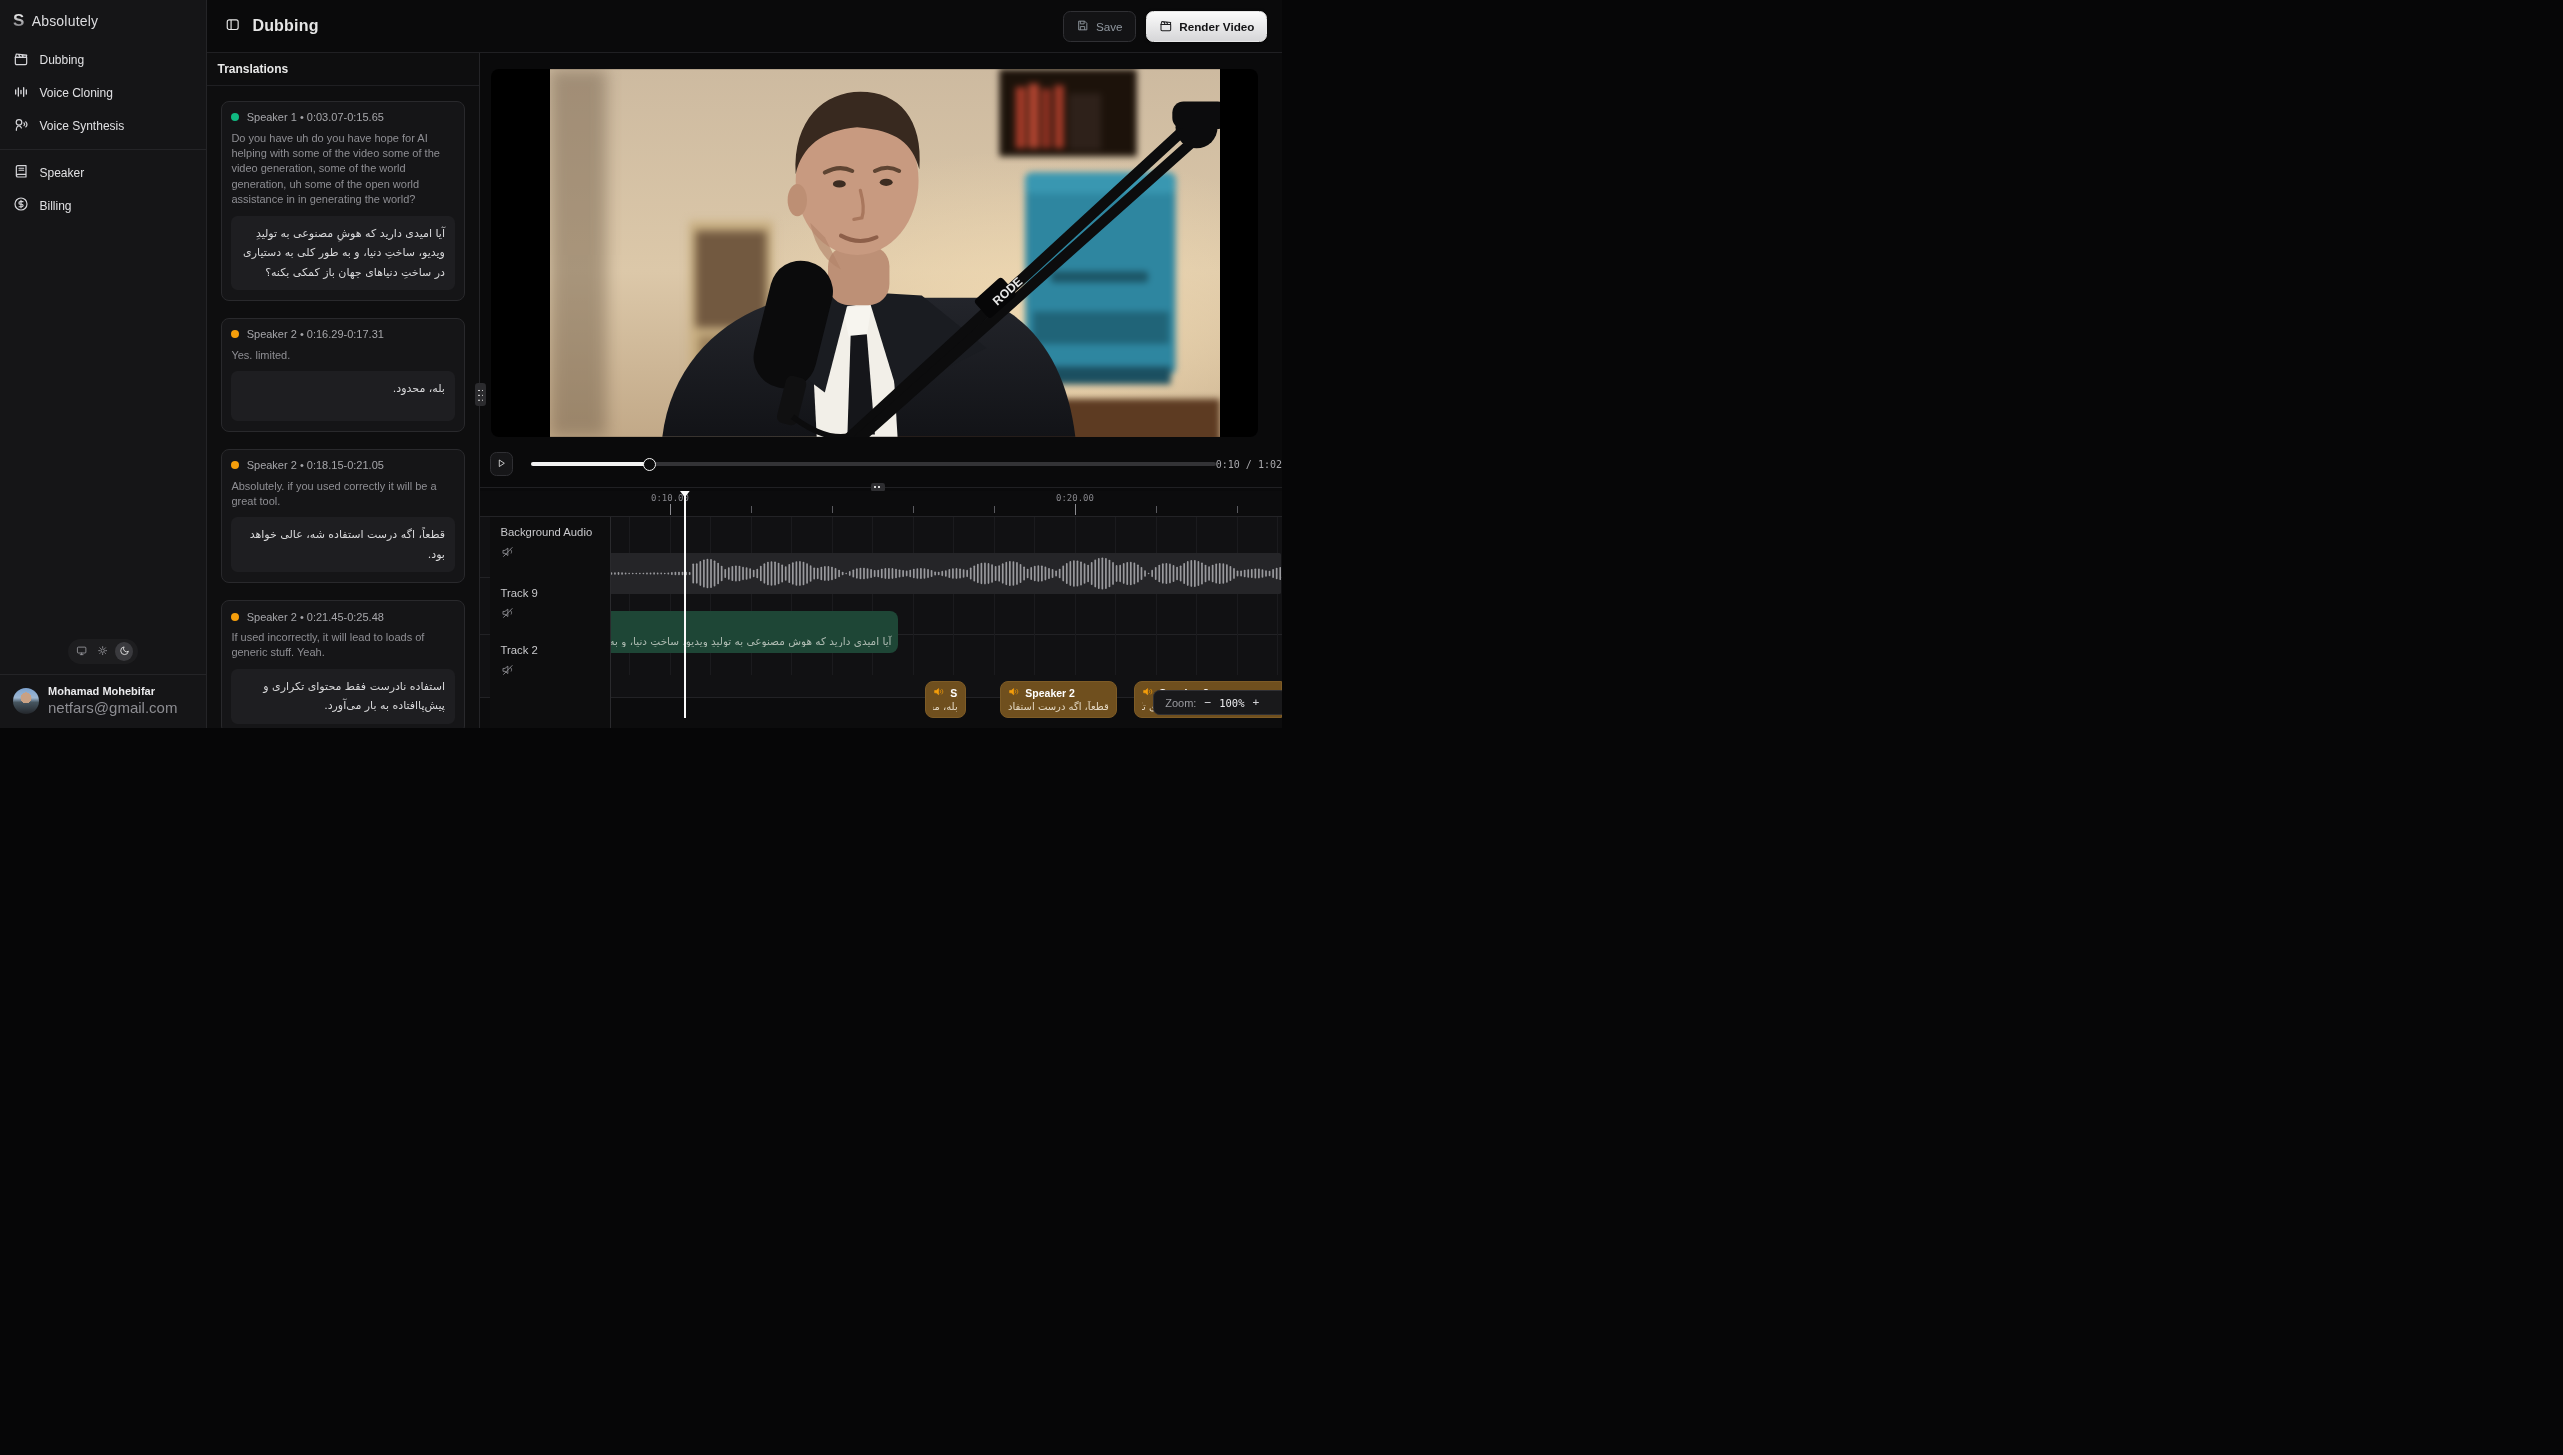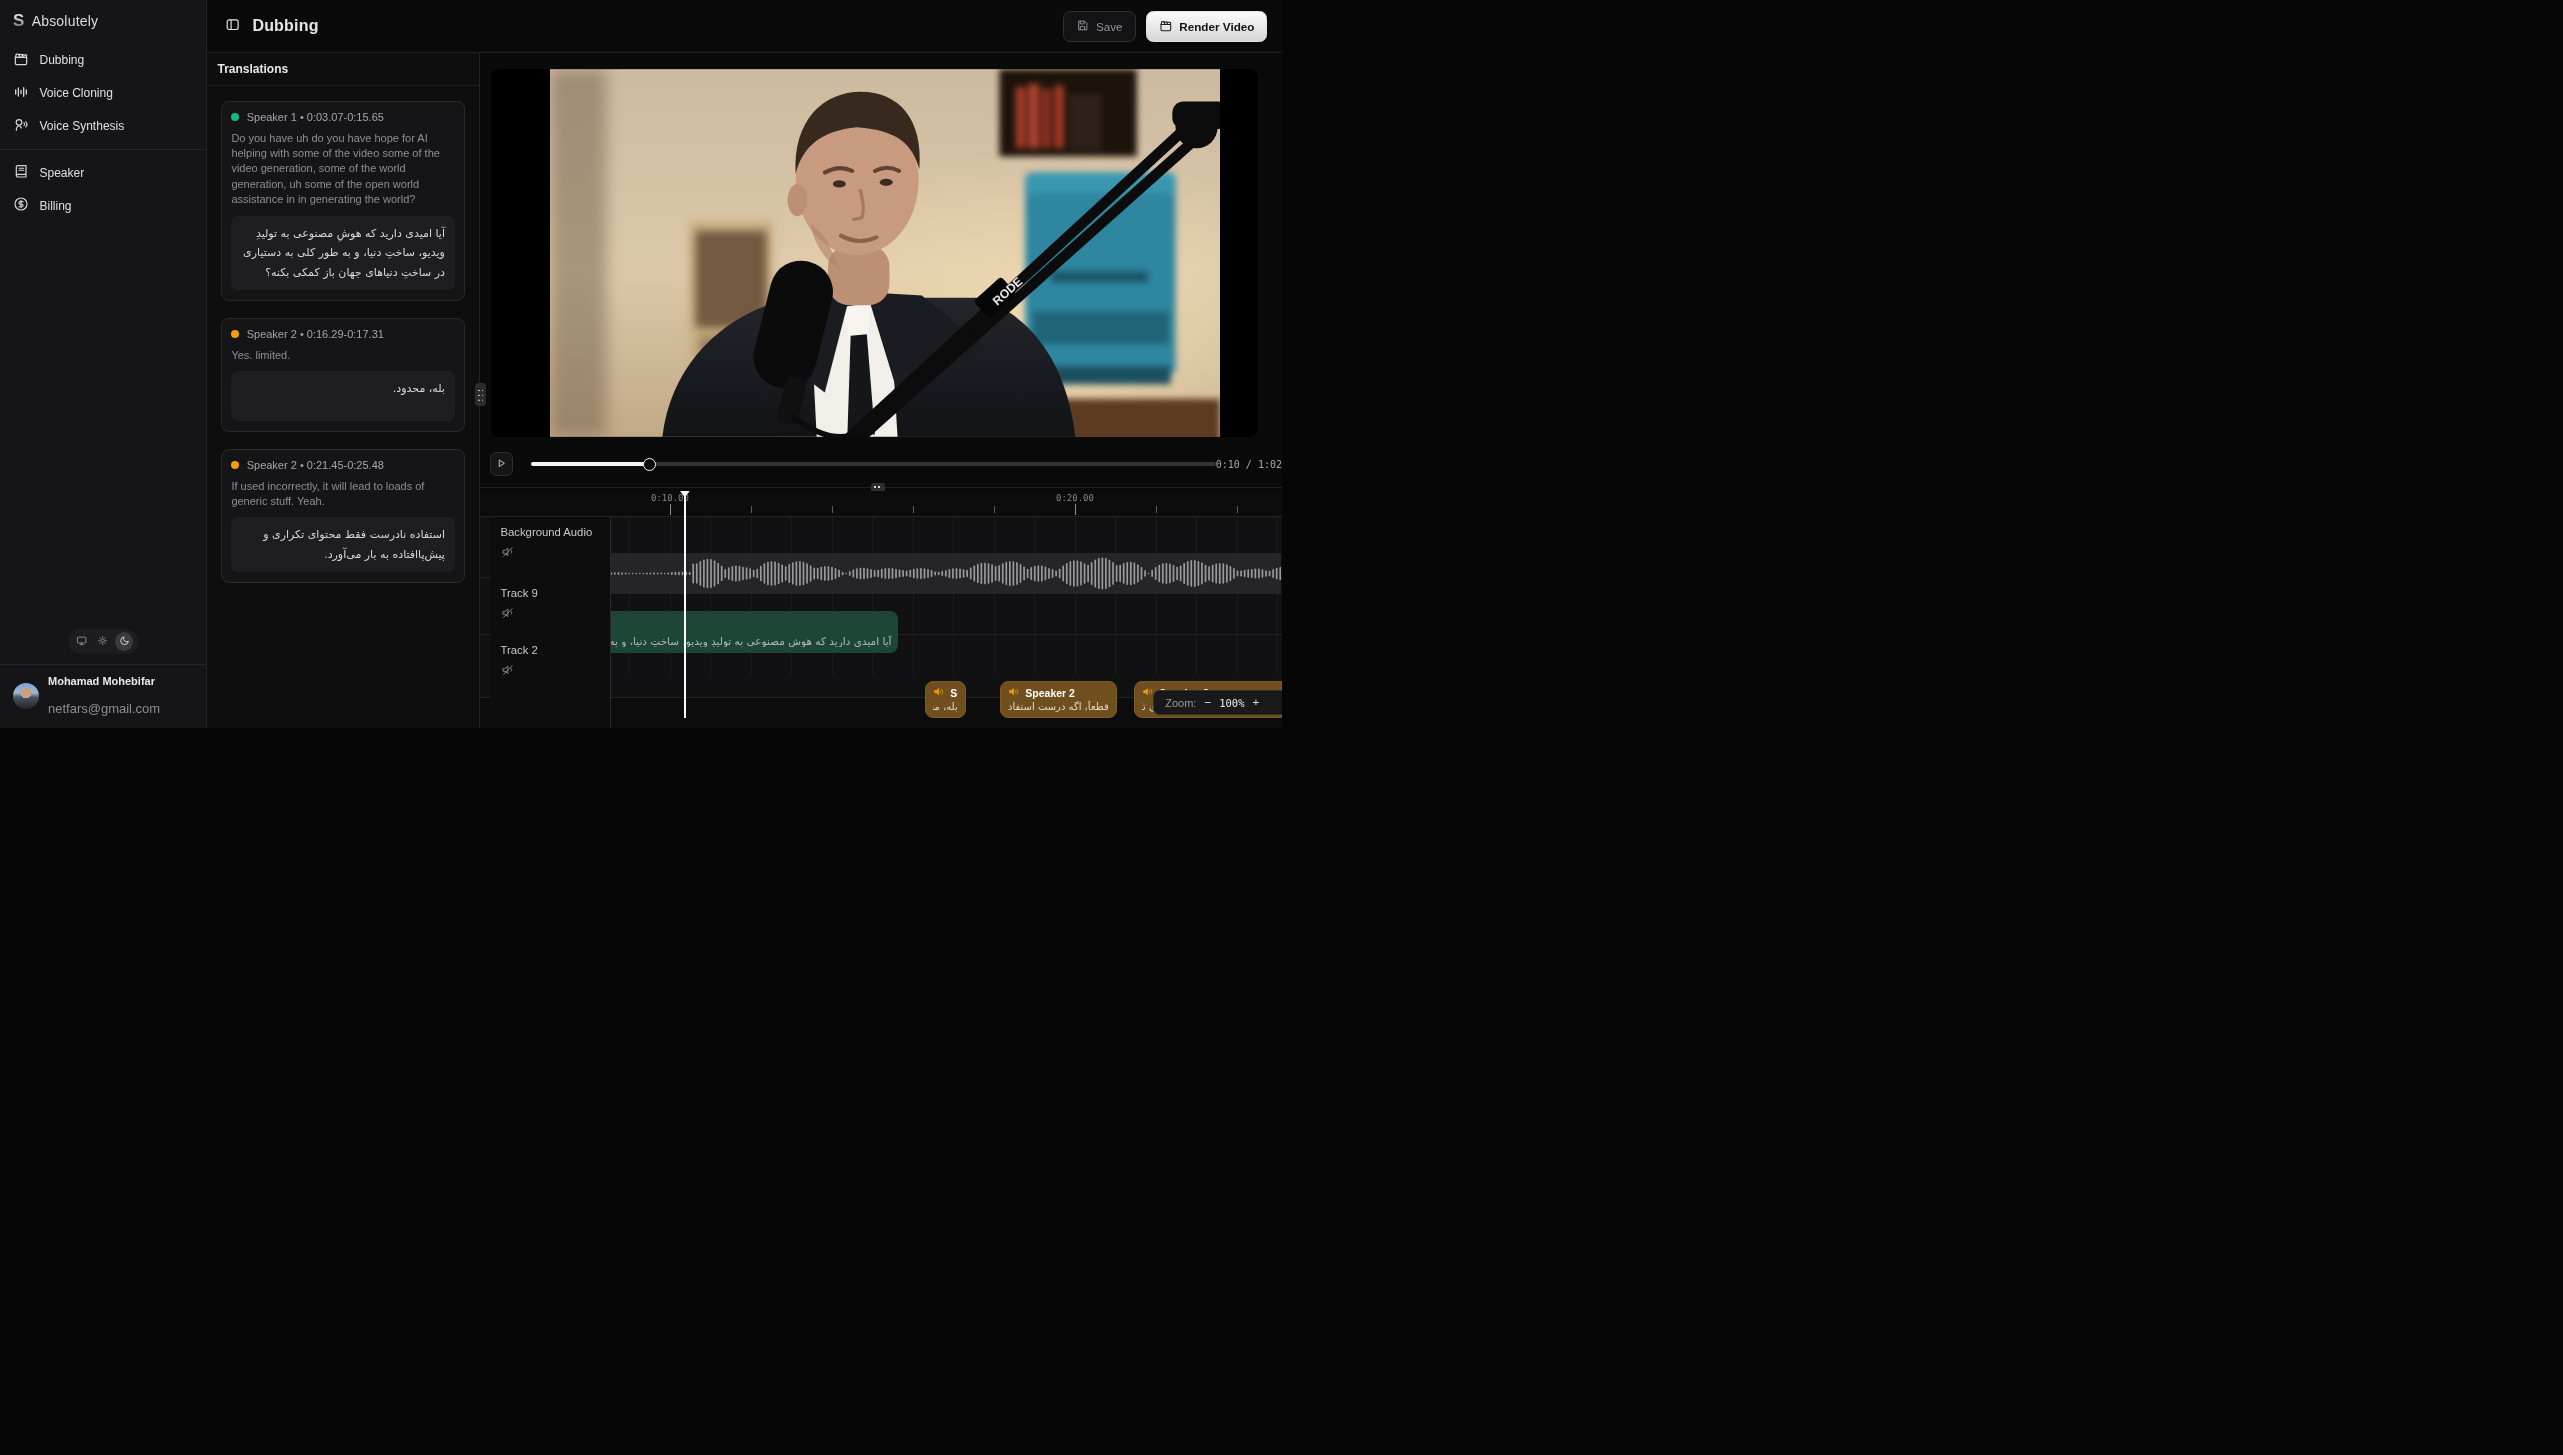--- a/index.html
+++ b/index.html
@@ -22,21 +22,21 @@
   .theme-toggle { display:flex; align-items:center; gap:3.2px; width:70px; margin:0 auto 9.7px auto; background:#1d1d1f; border-radius:808px; padding:3.2px 4.9px; }
   .theme-btn { width:19.4px; height:19.4px; display:flex; align-items:center; justify-content:center; border-radius:50%; color:#9a9a9f; }
   .theme-btn svg { width:11.3px; height:11.3px; stroke:currentColor; }
   .theme-btn.active { background:#3a3a3e; color:#ececec; }
   .profile-divider { height:0.8px; background:#242427; }
   .profile { display:flex; align-items:center; gap:9px; padding:10.5px 13px 12px 13px; }
   .avatar { width:26px; height:26px; border-radius:50%; background:
      radial-gradient(circle at 50% 38%, #c9a184 0 26%, transparent 27%),
      linear-gradient(180deg,#7ea3cf 0%, #9db7d2 38%, #46555f 55%, #23262b 100%); }
   .profile-name { font-size:11px; font-weight:600; color:#eaeaec; line-height:1.25; }
-  .profile-email { font-size:13px; color:#8d8d92;margin-top:12px; }
+  .profile-email { font-size:15px; color:#8d8d92; }
 
   
   .header { position:absolute; left:207px; right:0; top:0; height:53px; background:#0a0a0b; border-bottom:0.8px solid #202023; display:flex; align-items:center; z-index:4; }
   .panel-toggle { margin-left:15.4px; width:21px; height:21px; display:flex; align-items:center; justify-content:center; color:#e8e8e8; cursor:pointer; }
   .panel-toggle svg { width:15.4px; height:15.4px; stroke:currentColor; }
   .page-title { margin-left:9px; font-size:16px; font-weight:700; letter-spacing:0.2px; }
   .header-actions { position:absolute; right:14.6px; top:0; height:53px; display:flex; align-items:center; gap:10.5px; }
   .btn { display:flex; align-items:center; gap:6.5px; height:31px; padding:0 12px; border-radius:7.3px; font-size:11.7px; cursor:pointer; }
   .btn-save { background:#131315; border:0.8px solid #303034; color:#8f969e; }
   .btn-save svg { width:13px; height:13px; stroke:#8f969e; }
@@ -282,20 +282,28 @@
 
       <div class="card">
         <div class="card-top">
           <span class="dot" style="background:#f59e0b"></span>
           <span class="seg-label"><span>Speaker 2</span> <span>•</span> <span>0:16.29-0:17.31</span></span>
         </div>
         <div class="seg-src">Yes. limited.</div>
         <div class="seg-tgt fa tgt-tall">بله، محدود.</div>
       </div>
 
+      <div class="card">
+        <div class="card-top">
+          <span class="dot" style="background:#f59e0b"></span>
+          <span class="seg-label"><span>Speaker 2</span> <span>•</span> <span>0:18.15-0:21.05</span></span>
+        </div>
+        <div class="seg-src">Absolutely. if you used correctly it will be a great tool.</div>
+        <div class="seg-tgt fa">قطعاً، اگه درست استفاده شه، عالی خواهد بود.</div>
+      </div>
 
       <div class="card">
         <div class="card-top">
           <span class="dot" style="background:#f59e0b"></span>
           <span class="seg-label"><span>Speaker 2</span> <span>•</span> <span>0:21.45-0:25.48</span></span>
         </div>
         <div class="seg-src">If used incorrectly, it will lead to loads of generic stuff. Yeah.</div>
         <div class="seg-tgt fa">استفاده نادرست فقط محتوای تکراری و پیش‌پاافتاده به بار می‌آورد.</div>
       </div>
 

